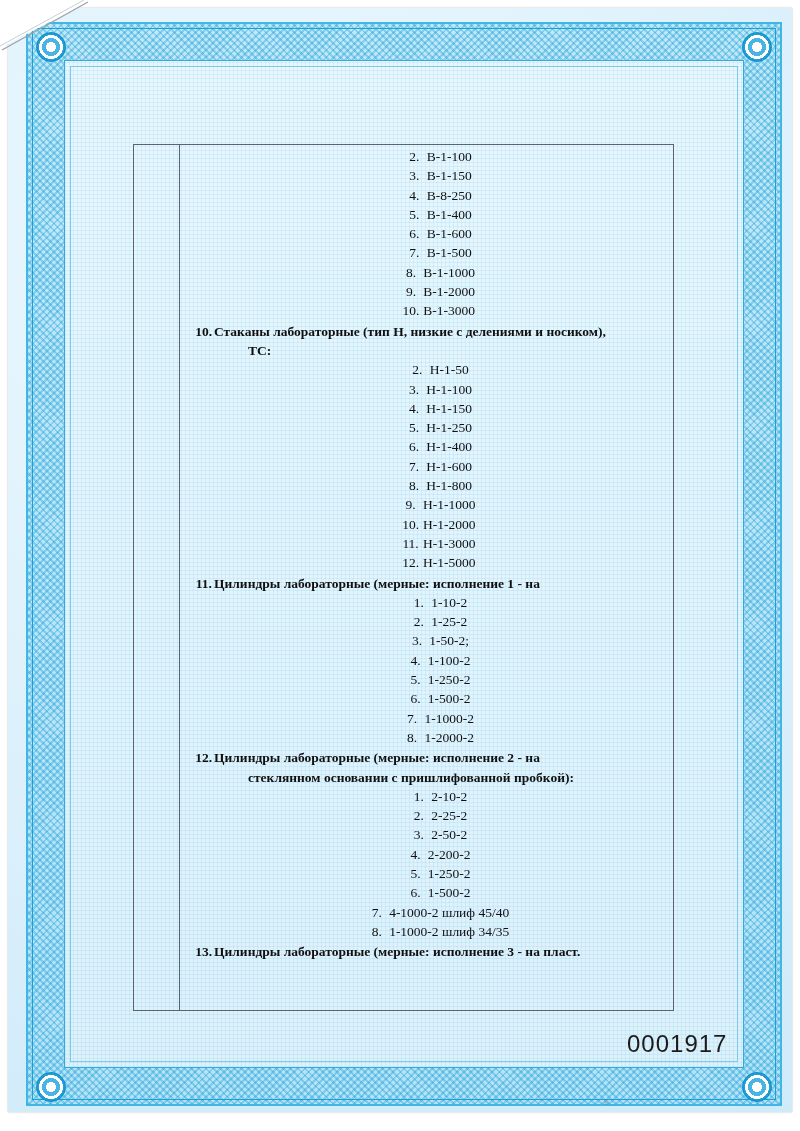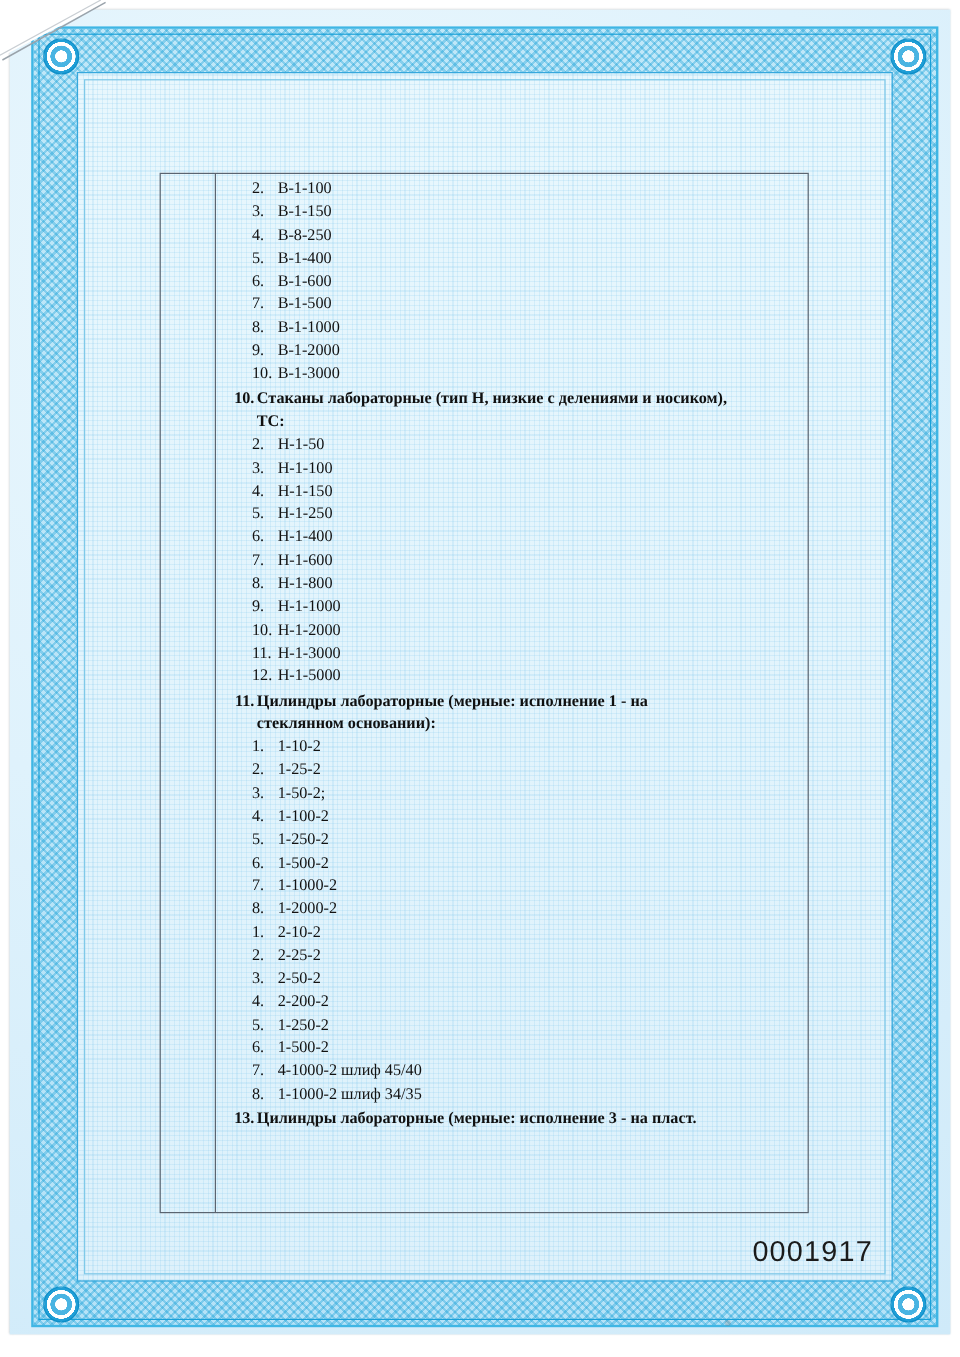--- a/index.html
+++ b/index.html
@@ -144,20 +144,21 @@
     list-style: none;
     margin: 0;
     padding: 0;
   }
   li.sub-item {
     font-size: 13.5px;
     line-height: 19.3px;
     color: #121212;
     padding-left: 24px;
     white-space: nowrap;
+    text-align: center;
   }
   li.group-head {
     font-size: 13.5px;
     line-height: 19.3px;
     color: #101010;
     font-weight: bold;
     padding-left: 2px;
     text-indent: -0px;
     margin-top: 1px;
   }
@@ -167,20 +168,21 @@
     text-align: right;
     margin-left: -26px;
     margin-right: 2px;
   }
   li.group-head .htext {
     display: inline;
   }
   li.group-head .cont {
     display: block;
     padding-left: 0px;
+    margin-left: 34px;
   }
   .group-head-wrap {
     padding-left: 26px;
   }
   li.sub-item .snum {
     display: inline-block;
     min-width: 18px;
   }
 
   
@@ -240,30 +242,33 @@
             <li class="sub-item"><span class="snum">4.</span> <span>Н-1-150</span></li>
             <li class="sub-item"><span class="snum">5.</span> <span>Н-1-250</span></li>
             <li class="sub-item"><span class="snum">6.</span> <span>Н-1-400</span></li>
             <li class="sub-item"><span class="snum">7.</span> <span>Н-1-600</span></li>
             <li class="sub-item"><span class="snum">8.</span> <span>Н-1-800</span></li>
             <li class="sub-item"><span class="snum">9.</span> <span>Н-1-1000</span></li>
             <li class="sub-item"><span class="snum">10.</span> <span>Н-1-2000</span></li>
             <li class="sub-item"><span class="snum">11.</span> <span>Н-1-3000</span></li>
             <li class="sub-item"><span class="snum">12.</span> <span>Н-1-5000</span></li>
             <li class="group-head">
-              <div class="group-head-wrap"><span class="num">11.</span><span class="htext">Цилиндры лабораторные (мерные: исполнение 1 - на</span><span class="cont">стеклянном основании):</span></div>
+              <div class="group-head-wrap"><span class="num">11.</span><span class="htext">Цилиндры лабораторные (мерные: исполнение 1 - на</span></div>
             </li>
             <li class="sub-item"><span class="snum">1.</span> <span>1-10-2</span></li>
             <li class="sub-item"><span class="snum">2.</span> <span>1-25-2</span></li>
             <li class="sub-item"><span class="snum">3.</span> <span>1-50-2;</span></li>
             <li class="sub-item"><span class="snum">4.</span> <span>1-100-2</span></li>
             <li class="sub-item"><span class="snum">5.</span> <span>1-250-2</span></li>
             <li class="sub-item"><span class="snum">6.</span> <span>1-500-2</span></li>
             <li class="sub-item"><span class="snum">7.</span> <span>1-1000-2</span></li>
             <li class="sub-item"><span class="snum">8.</span> <span>1-2000-2</span></li>
+            <li class="group-head">
+              <div class="group-head-wrap"><span class="num">12.</span><span class="htext">Цилиндры лабораторные (мерные: исполнение 2 - на</span><span class="cont">стеклянном основании с пришлифованной пробкой):</span></div>
+            </li>
             <li class="sub-item"><span class="snum">1.</span> <span>2-10-2</span></li>
             <li class="sub-item"><span class="snum">2.</span> <span>2-25-2</span></li>
             <li class="sub-item"><span class="snum">3.</span> <span>2-50-2</span></li>
             <li class="sub-item"><span class="snum">4.</span> <span>2-200-2</span></li>
             <li class="sub-item"><span class="snum">5.</span> <span>1-250-2</span></li>
             <li class="sub-item"><span class="snum">6.</span> <span>1-500-2</span></li>
             <li class="sub-item"><span class="snum">7.</span> <span>4-1000-2 шлиф 45/40</span></li>
             <li class="sub-item"><span class="snum">8.</span> <span>1-1000-2 шлиф 34/35</span></li>
             <li class="group-head">
               <div class="group-head-wrap"><span class="num">13.</span><span class="htext">Цилиндры лабораторные (мерные: исполнение 3 - на пласт.</span></div>

